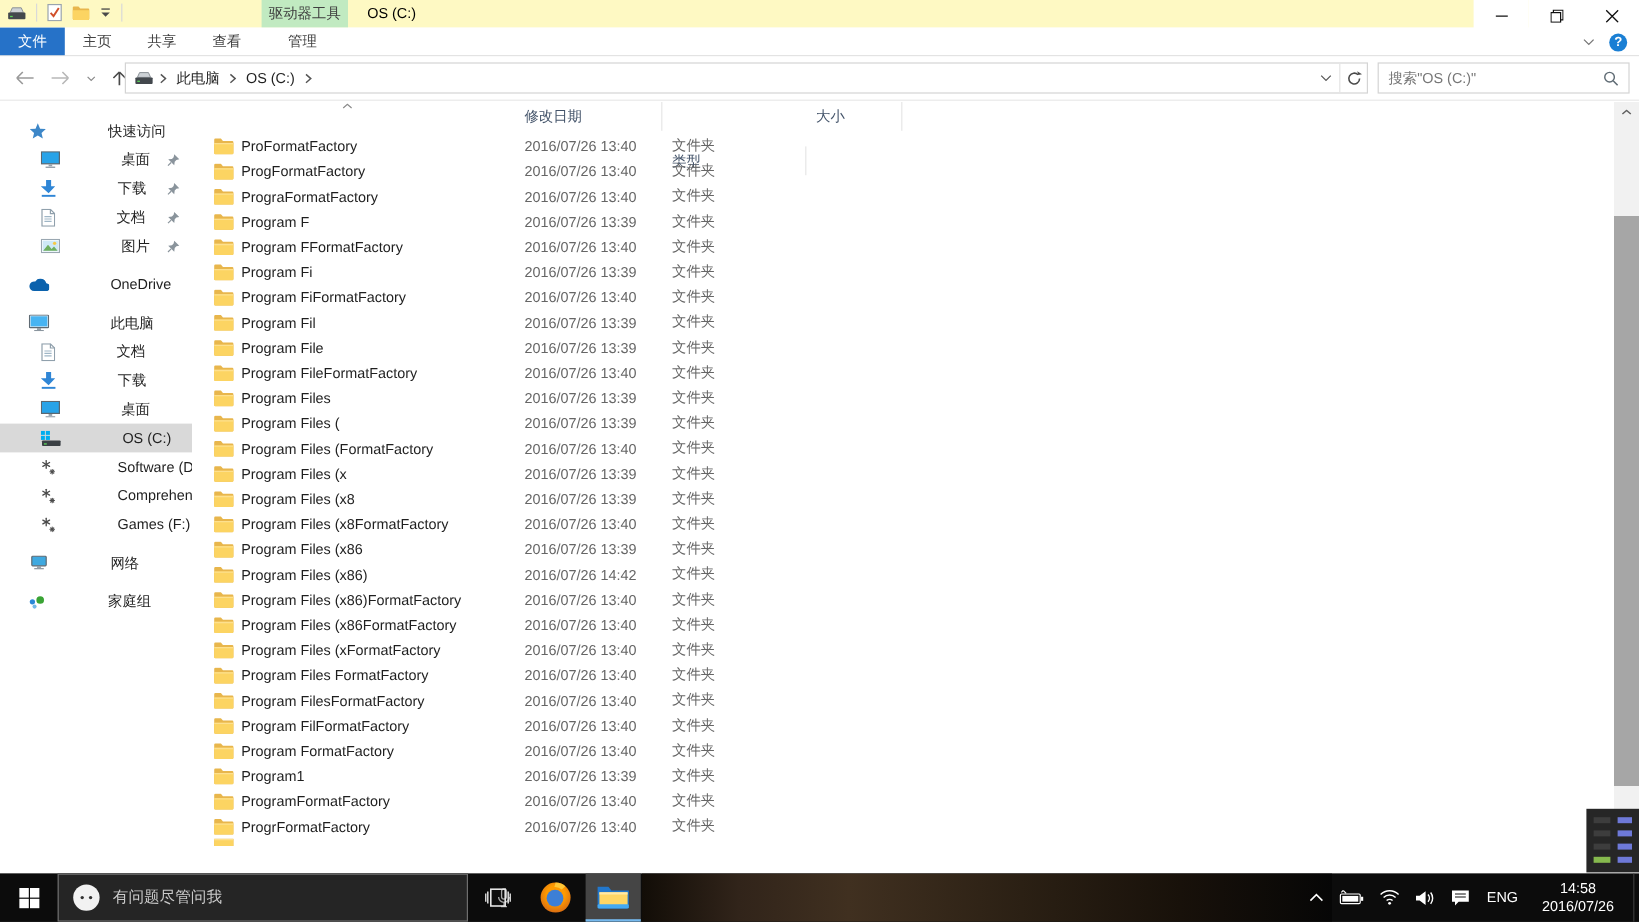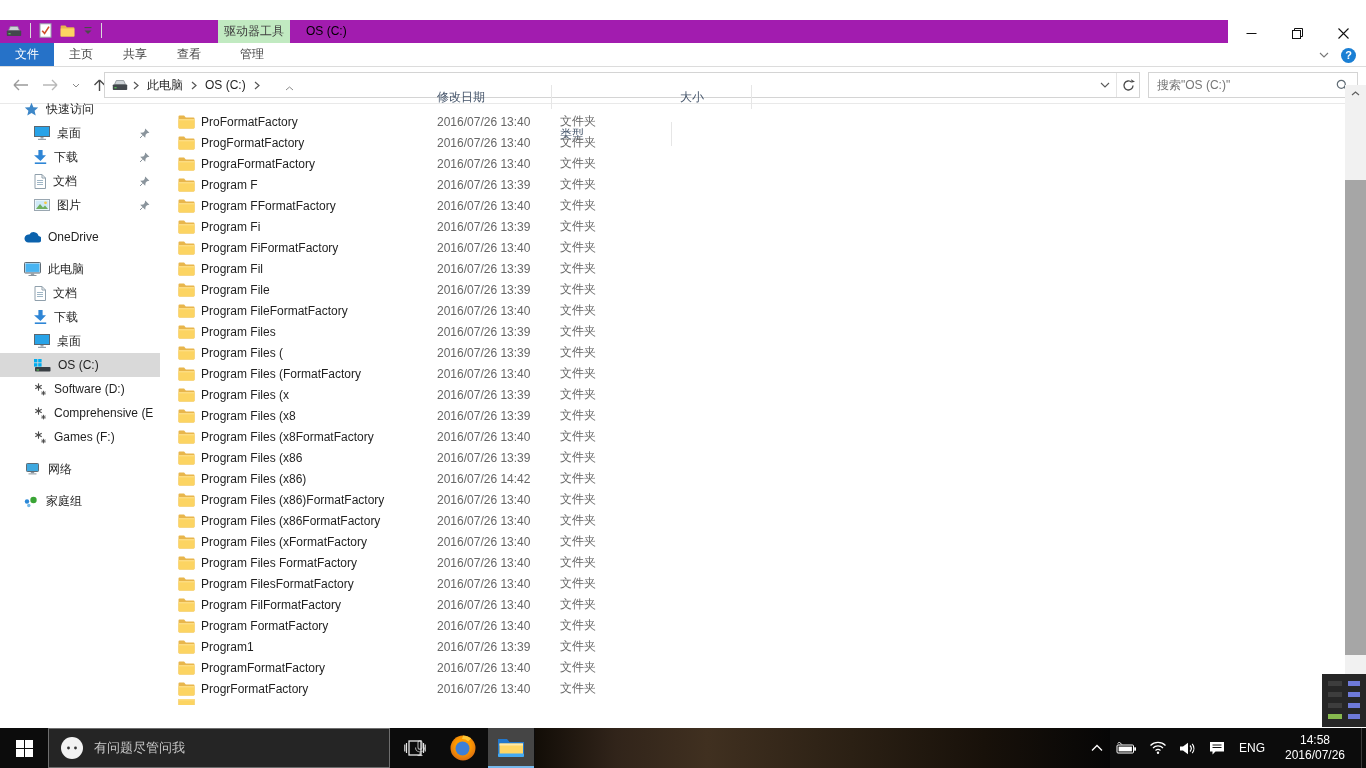--- a/index.html
+++ b/index.html
@@ -5,21 +5,21 @@
 *{margin:0;padding:0;box-sizing:border-box;}
 html,body{width:1366px;height:768px;overflow:hidden;background:#000;
   font-family:"Liberation Sans","DejaVu Sans",sans-serif;font-size:12px;}
 .icn{display:inline-flex;align-items:center;justify-content:center;line-height:0;}
 .icn svg{display:block;}
 
 
 #window{position:absolute;left:0;top:0;width:1366px;height:728px;background:#fff;}
 
 
-.titlebar{position:relative;height:23px;background:#a21caf;margin-top:20px;}
+.titlebar{position:relative;height:23px;background:#fef9c3;}
 .qat{position:absolute;left:6px;top:3px;display:flex;align-items:center;gap:8px;}
 .qat .sep{width:1px;height:15px;background:#d9d9d9;}
 .context-tab{position:absolute;left:218px;top:0;width:72px;height:23px;background:#c1eac1;
   color:#404040;text-align:center;line-height:23px;}
 .win-title{position:absolute;left:306px;top:0;line-height:23px;color:#000;}
 .win-controls{position:absolute;right:0;top:0;display:flex;}
 .win-btn{width:46px;height:26px;display:flex;align-items:center;justify-content:center;background:#fff;}
 
 
 .tabrow{position:relative;height:24px;border-bottom:1px solid #dcdcdc;background:#fff;}
@@ -41,21 +41,21 @@
 .crumb-sep{padding:0 3px;display:inline-flex;}
 .addr-btn{width:23px;height:100%;display:flex;align-items:center;justify-content:center;}
 .addr-refresh{border-left:1px solid #e4e4e4;}
 .searchbox{position:absolute;left:1148px;top:5px;width:210px;height:26px;border:1px solid #d4d4d4;
   background:#fff;display:flex;align-items:center;padding:0 8px;}
 .searchbox .stext{flex:1;color:#767676;white-space:nowrap;overflow:hidden;}
 
 
 .wbody{position:absolute;top:85px;left:0;right:0;bottom:23px;}
 .sidebar{position:absolute;left:0;top:0;width:160px;height:100%;overflow:hidden;padding-top:12px;}
-.side-item{height:24px;display:flex;align-items:center;position:relative;white-space:nowrap;}
+.side-item{height:24px;display:flex;align-items:center;position:relative;white-space:nowrap;gap:44px;}
 .side-item .lbl{margin-left:7px;color:#1f1f1f;overflow:hidden;}
 .side-item .pin{position:absolute;right:10px;top:7px;}
 .side-item.selected{background:#d9d9d9;}
 .side-item.gap{margin-top:8px;}
 .lv0{padding-left:24px;}
 .lv1{padding-left:34px;}
 
 .filearea{position:absolute;left:160px;top:0;right:21px;height:100%;}
 .listheader{position:relative;height:24px;color:#44546a;}
 .hcell{position:absolute;top:0;height:24px;line-height:24px;border-right:1px solid #e6e6e6;white-space:nowrap;}

